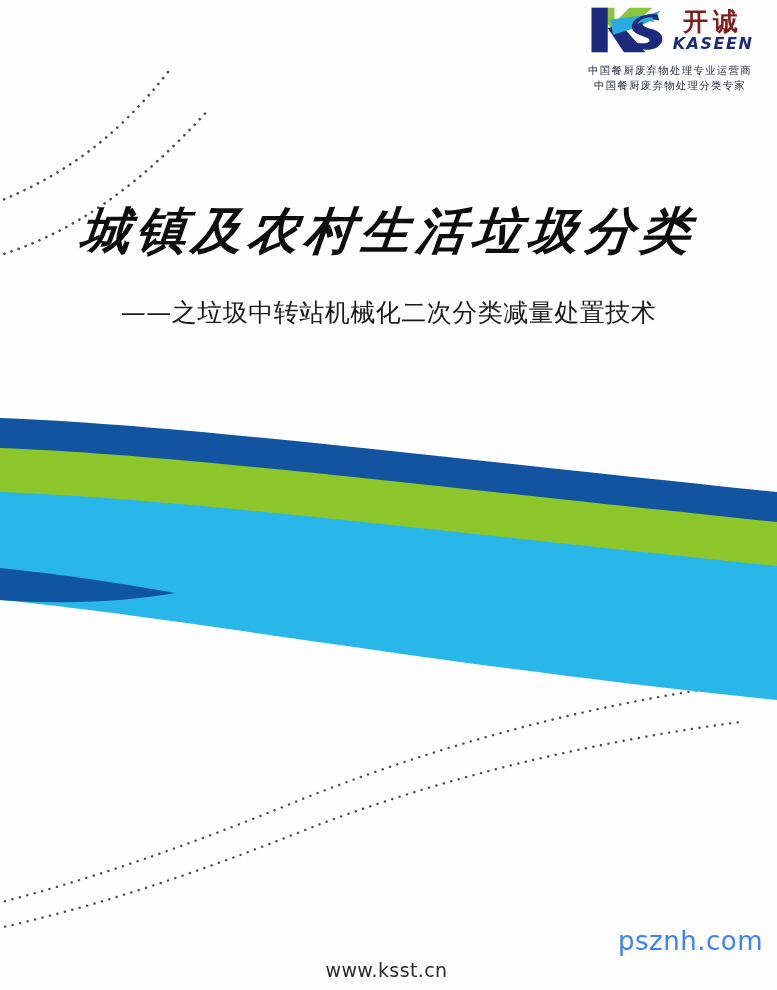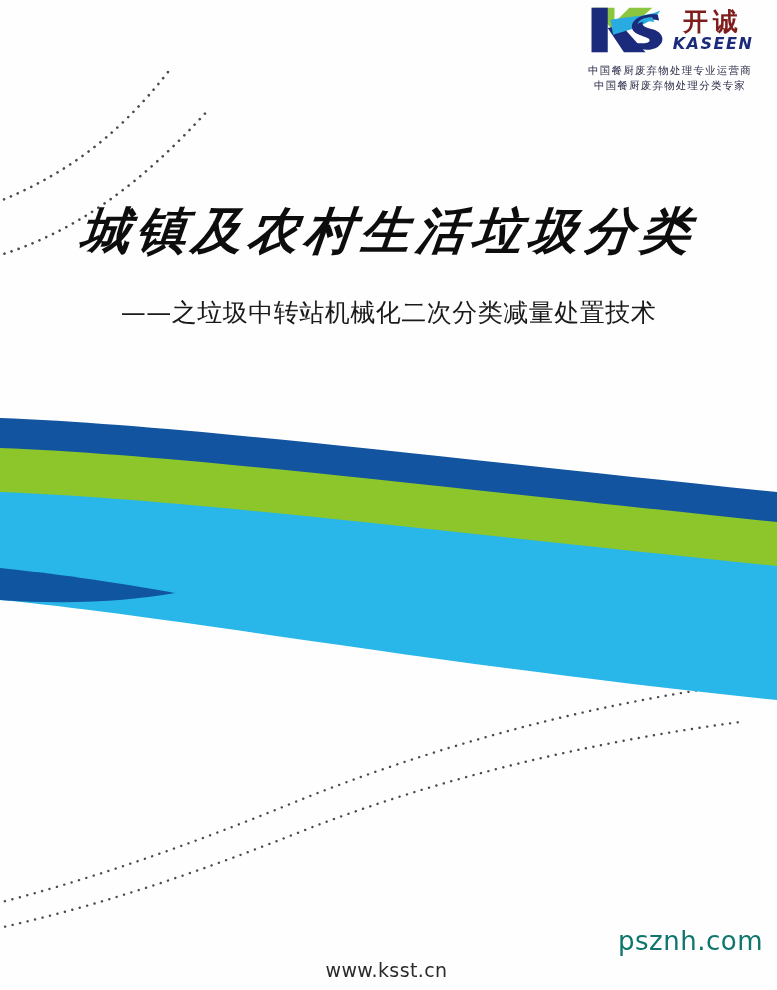--- a/index.html
+++ b/index.html
@@ -135,21 +135,21 @@
     font-size: 19px;
     color: #2b2b2b;
     letter-spacing: 0.4px;
   }
   #watermark {
     position: absolute;
     right: 14px;
     bottom: 34px;
     font-family: "DejaVu Sans", "Liberation Sans", sans-serif;
     font-size: 26px;
-    color: #0f766e;
+    color: #3b82f6;
     letter-spacing: 0.5px;
   }
 </style>
 </head>
 <body>
 
 <div id="page">
 
   <svg class="dots-layer" viewBox="0 0 777 990" xmlns="http://www.w3.org/2000/svg">
     <defs>

